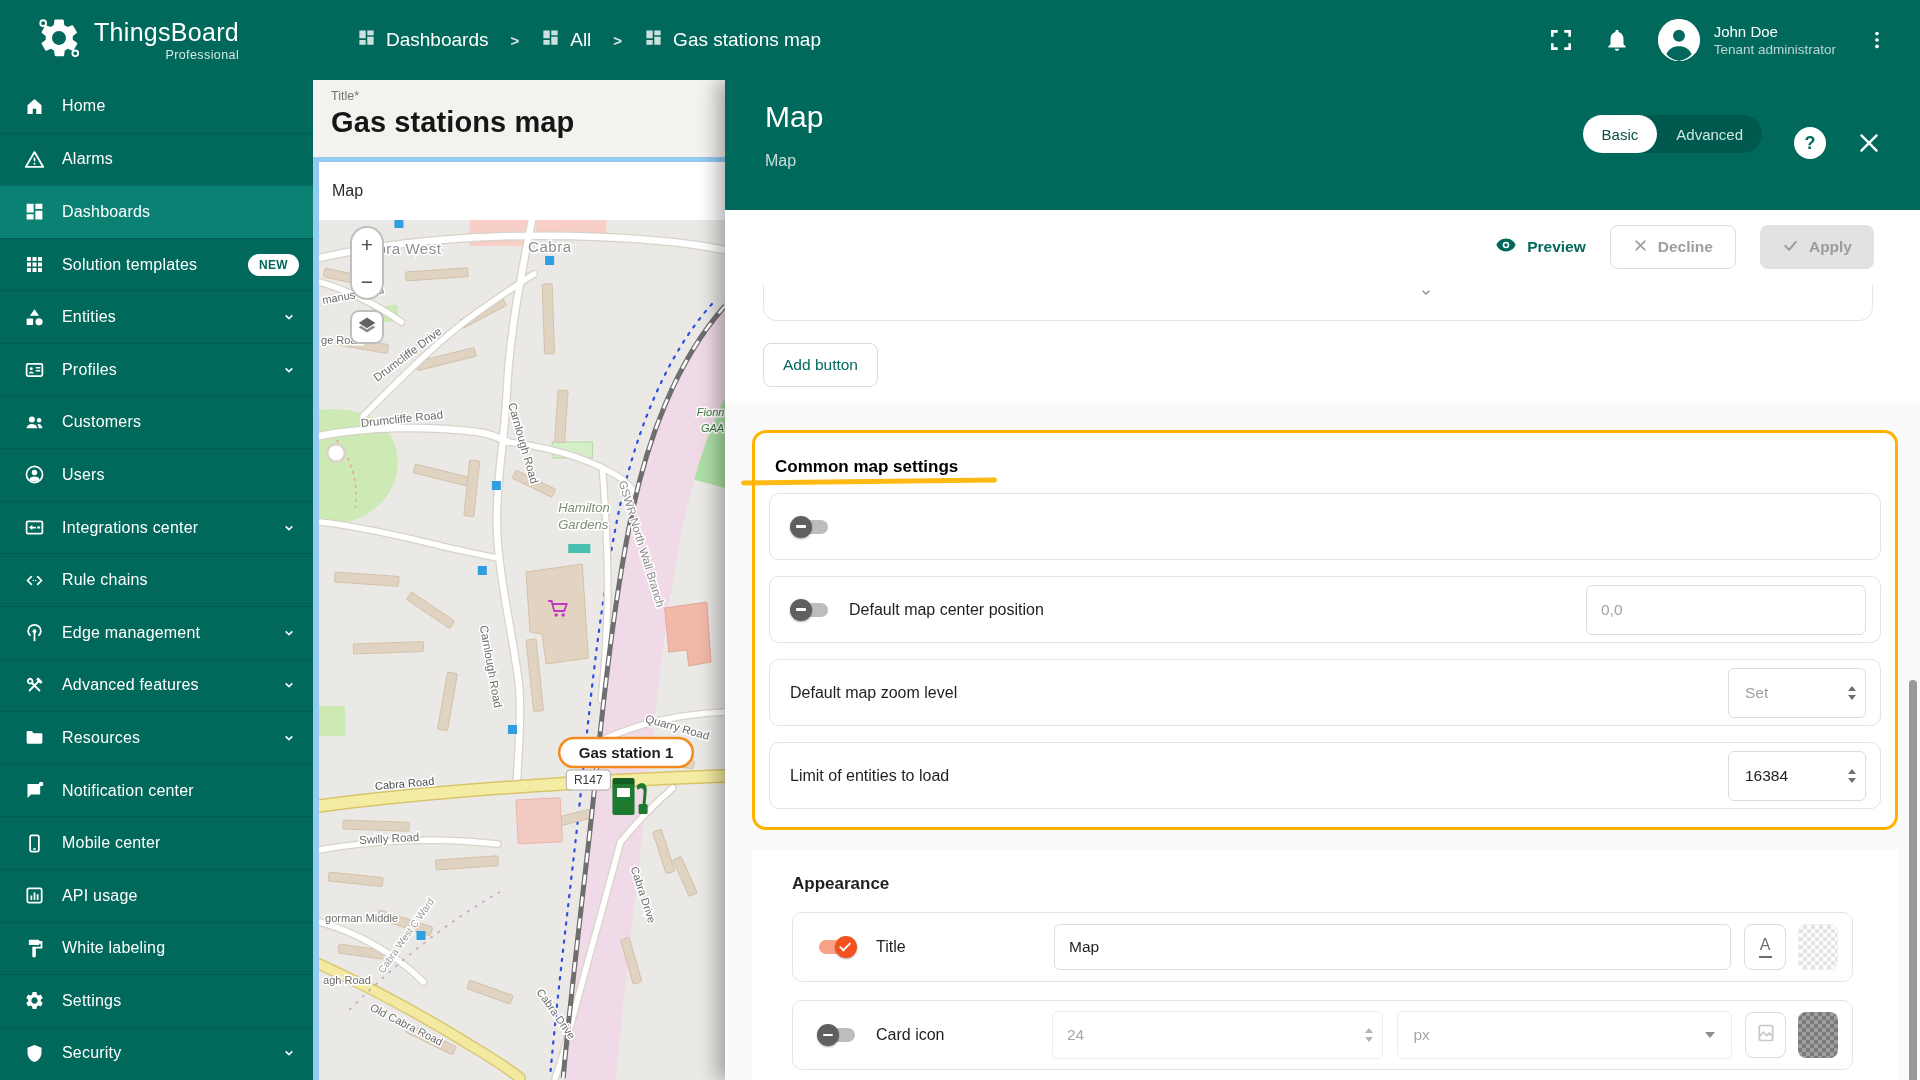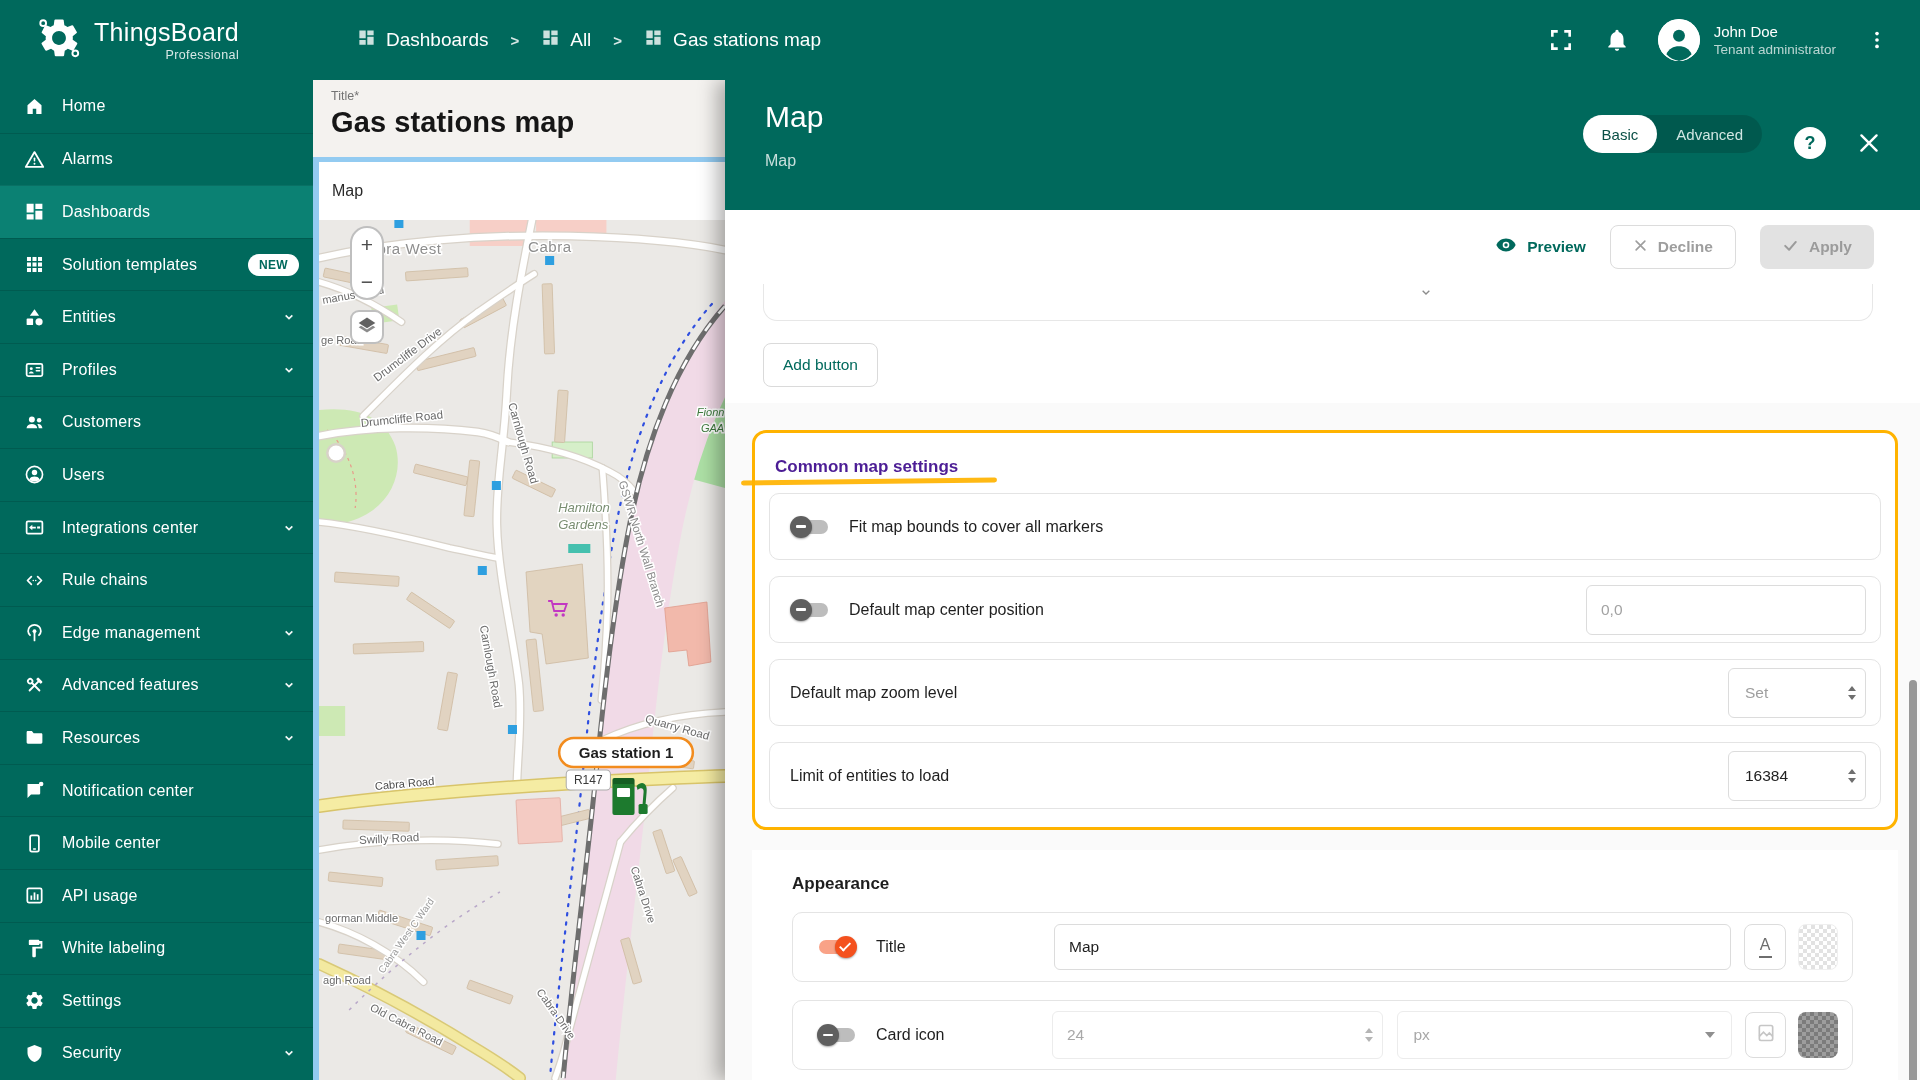--- a/index.html
+++ b/index.html
@@ -77,21 +77,21 @@
 
   .white-top{ background:#fff; padding-bottom:16px;padding-left:6px;}
   .cut-card{ height:37px; margin:0 47px 0 32px; border:1px solid #E7E7E7; border-top:none; border-radius:0 0 14px 14px; position:relative;}
   .cut-caret{ position:absolute; left:59%; top:0px;}
   .add-row{ margin:22px 0 0 32px;}
   .btn-add{ background:#fff; border:1px solid #DADADA; border-radius:8px; color:var(--teal); font-size:15.5px; font-weight:500;
     padding:12px 19px; cursor:pointer; font-family:"Liberation Sans",sans-serif;}
 
   .gray-zone{ padding:27px 22px 0 27px;}
   .settings-card{ background:#fff; border:3px solid var(--orange); border-radius:14px; padding:16px 14px 18px 14px; position:relative;}
-  .card-heading{ font-size:17px; font-weight:700; color:#4c1d95; margin:8px 0 2px 6px; position:relative; z-index:2;}
+  .card-heading{ font-size:17px; font-weight:700; color:#000000; margin:8px 0 2px 6px; position:relative; z-index:2;}
   .heading-underline{ position:absolute; left:-14px; top:46px; width:256px; height:5px; background:var(--orange);
     border-radius:3px; transform:rotate(-.7deg); opacity:.92;}
   .set-row{ border:1px solid #E4E4E4; border-radius:10px; min-height:67px; display:flex; align-items:center;
     padding:0 14px 0 20px; margin-top:16px; background:#fff;}
   .set-row .row-label{ font-size:16px; color:#1F1F1F; flex:1;}
   .gap-l{ margin-left:19px;}
 
   
   .sw{ position:relative; width:40px; height:24px; flex:none; cursor:pointer;}
   .sw .track{ position:absolute; left:2px; top:5px; width:36px; height:14px; border-radius:7px; background:#BDBDBD;}
@@ -705,21 +705,20 @@
         <div class="card-heading">Common map settings</div>
         <div class="heading-underline"></div>
 
         <div class="set-row">
           <div class="sw off">
               <span class="track"></span>
               <span class="knob">
                 <i></i>
               </span>
             </div>
-          <div class="row-label gap-l">Fit map bounds to cover all markers</div>
         </div>
 
         <div class="set-row">
           <div class="sw off">
               <span class="track"></span>
               <span class="knob">
                 <i></i>
               </span>
             </div>
           <div class="row-label gap-l">Default map center position</div>

